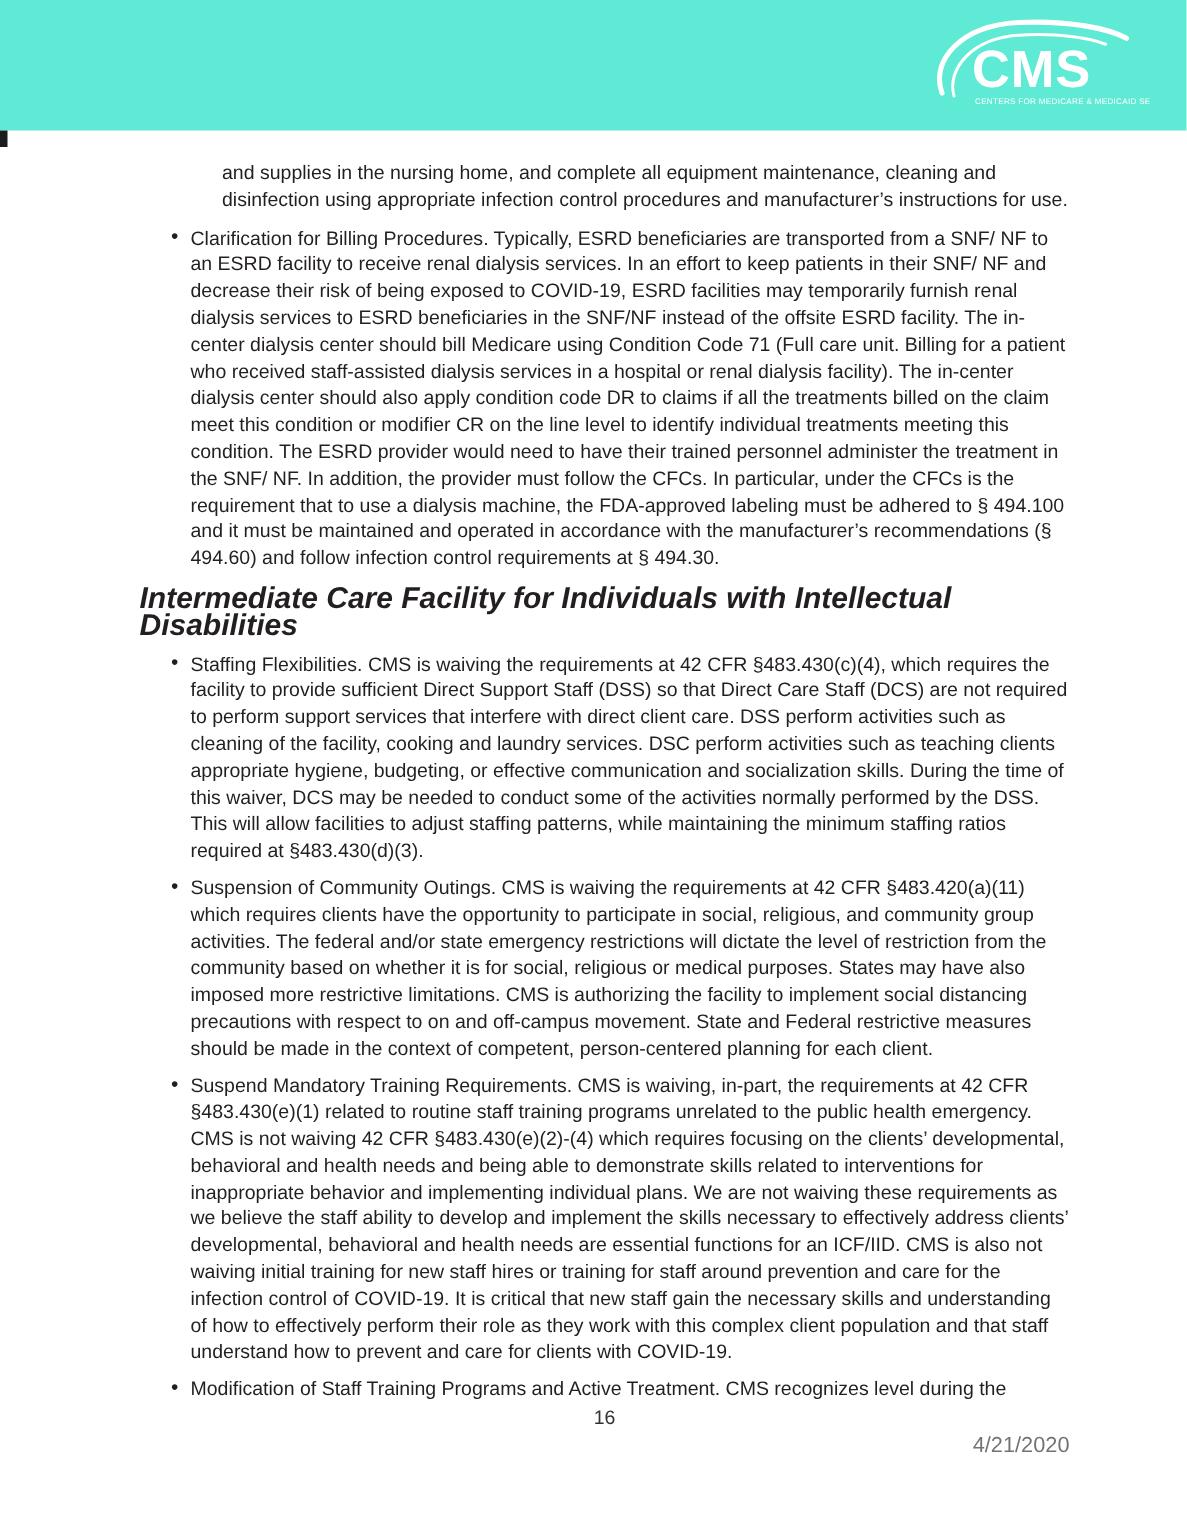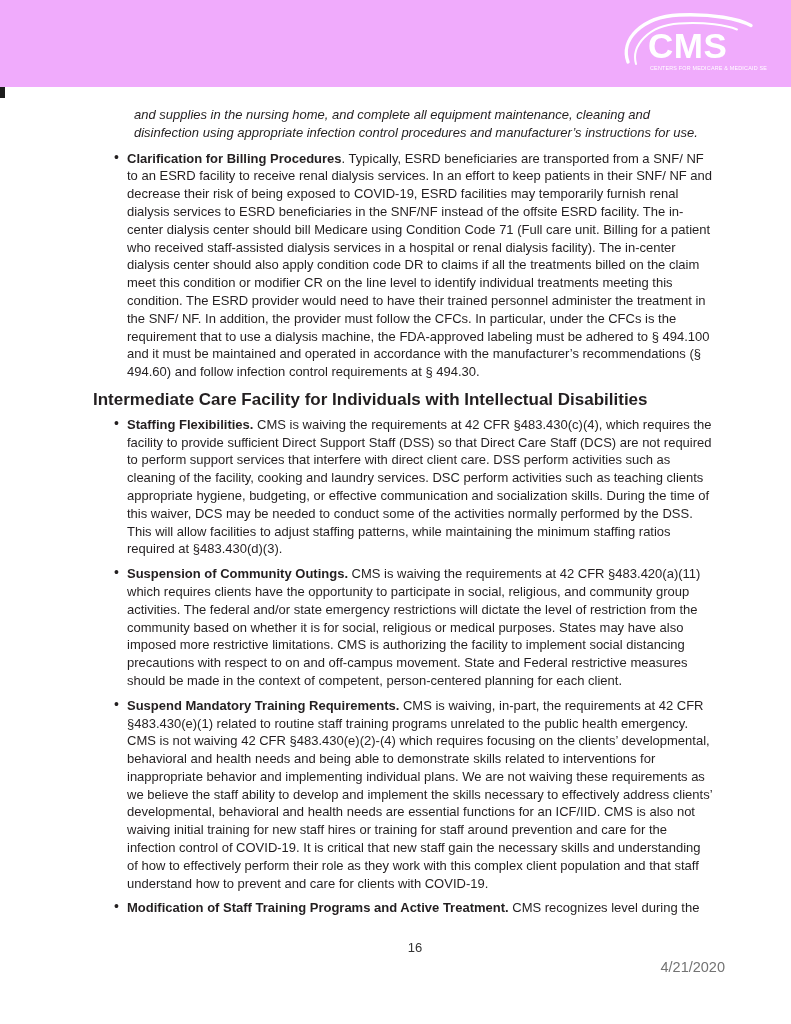--- a/index.html
+++ b/index.html
@@ -7,63 +7,62 @@
   body {
     width: 791px; height: 1024px;
     position: relative;
     font-family: "Liberation Sans", sans-serif;
     color: #231f20;
     overflow: hidden;
   }
   .header-bar {
     position: absolute; top: 0; left: 0;
     width: 791px; height: 87px;
-    background: #f0abfc;
+    background: #5eead4;
   }
   .logo {
     position: absolute; right: 24px; top: 10px;
     width: 152px; height: 66px;
   }
   .scan-artifact {
     position: absolute; left: 0; top: 87px;
     width: 5px; height: 11px;
     background: #1c1c1c;
   }
   .content {
     position: absolute; top: 106px; left: 93px;
     width: 620px;
     font-size: 13px;
     line-height: 17.8px;
   }
   .continuation {
-    margin-left: 41px;
+    margin-left: 55px;
     margin-bottom: 8px;
-    font-style: italic;
   }
   .bullet-item {
     position: relative;
     padding-left: 34px;
     margin-top: 7px;
   }
   .bullet-marker {
     position: absolute;
     left: 21px; top: -1px;
     font-size: 14px;
   }
   .section-heading {
-    font-size: 17px;
+    font-size: 20px;
     font-weight: bold;
     margin-top: 10px;
     margin-bottom: 4px;
     color: #231f20;
+    font-style: italic;
   }
-  .bullet-item strong { font-weight: bold; }
+  .bullet-item strong { font-weight: normal; }
   .footer {
-    margin-top: 23px;
-    padding-left: 12px;
+    margin-top: 2px;
   }
   .page-number {
     text-align: center;
     font-size: 13px;
     color: #333;
     width: 620px;
     margin-left: 93px;
   }
   .doc-date {
     text-align: right;

